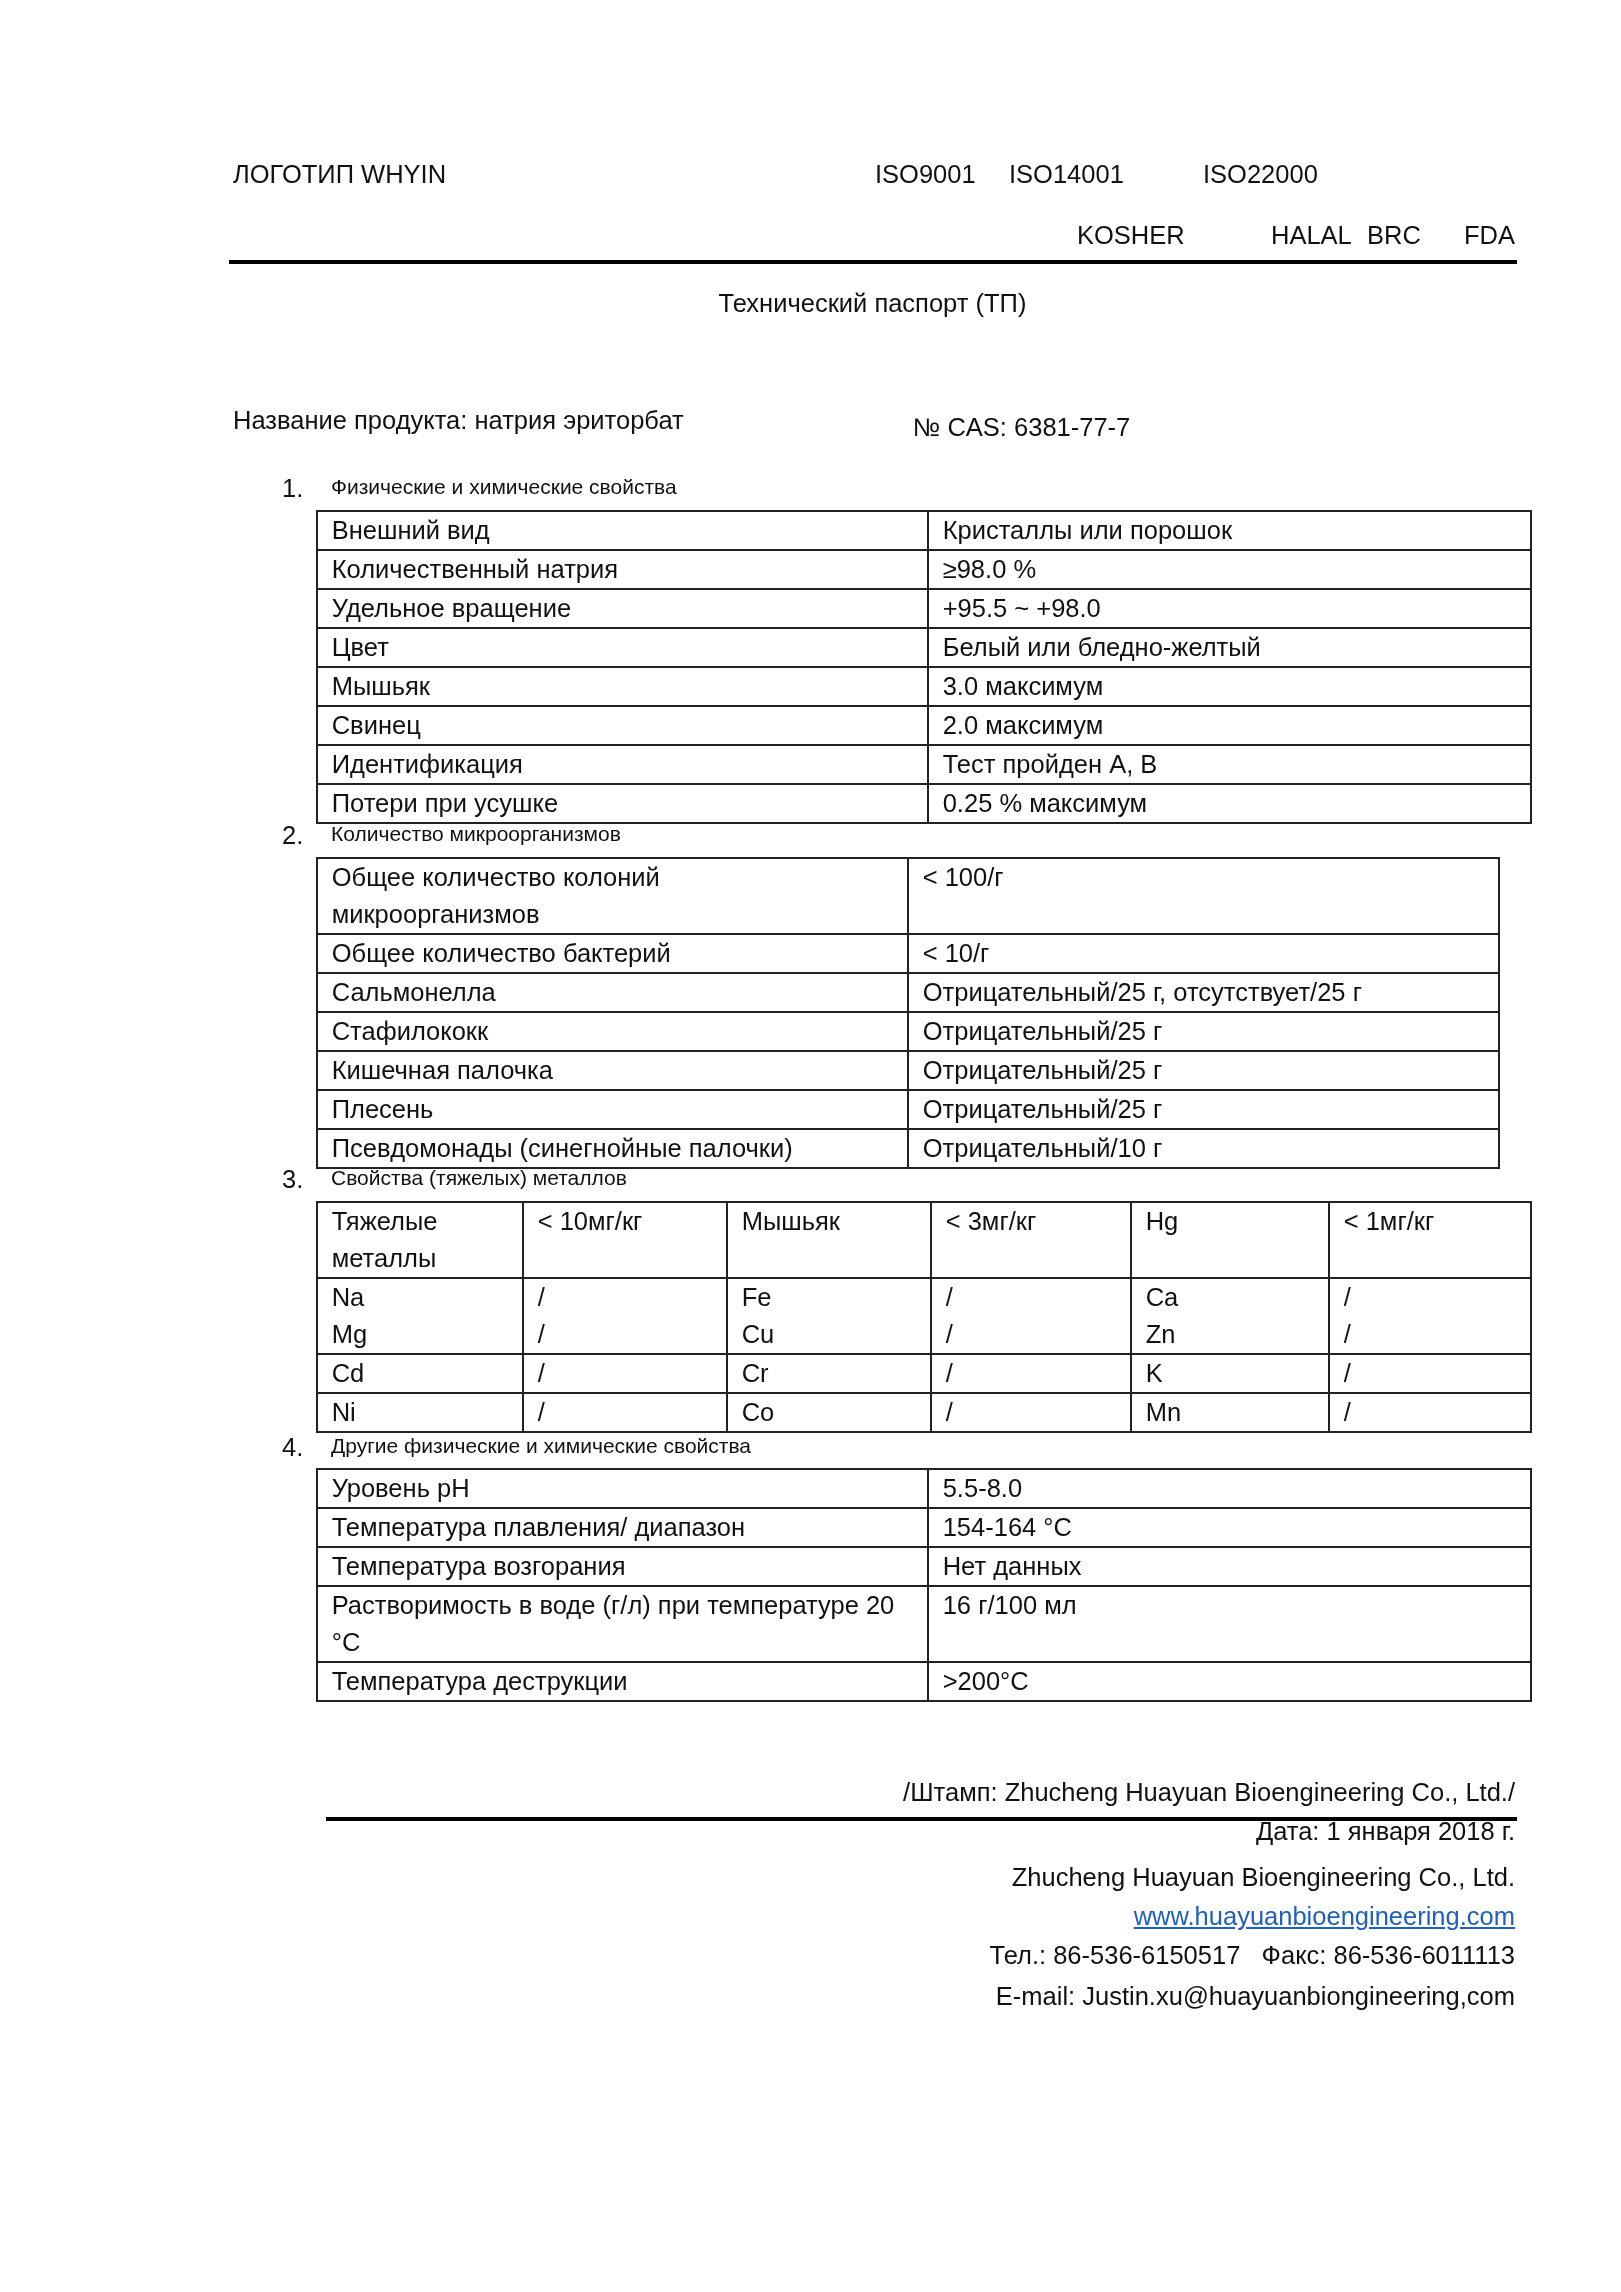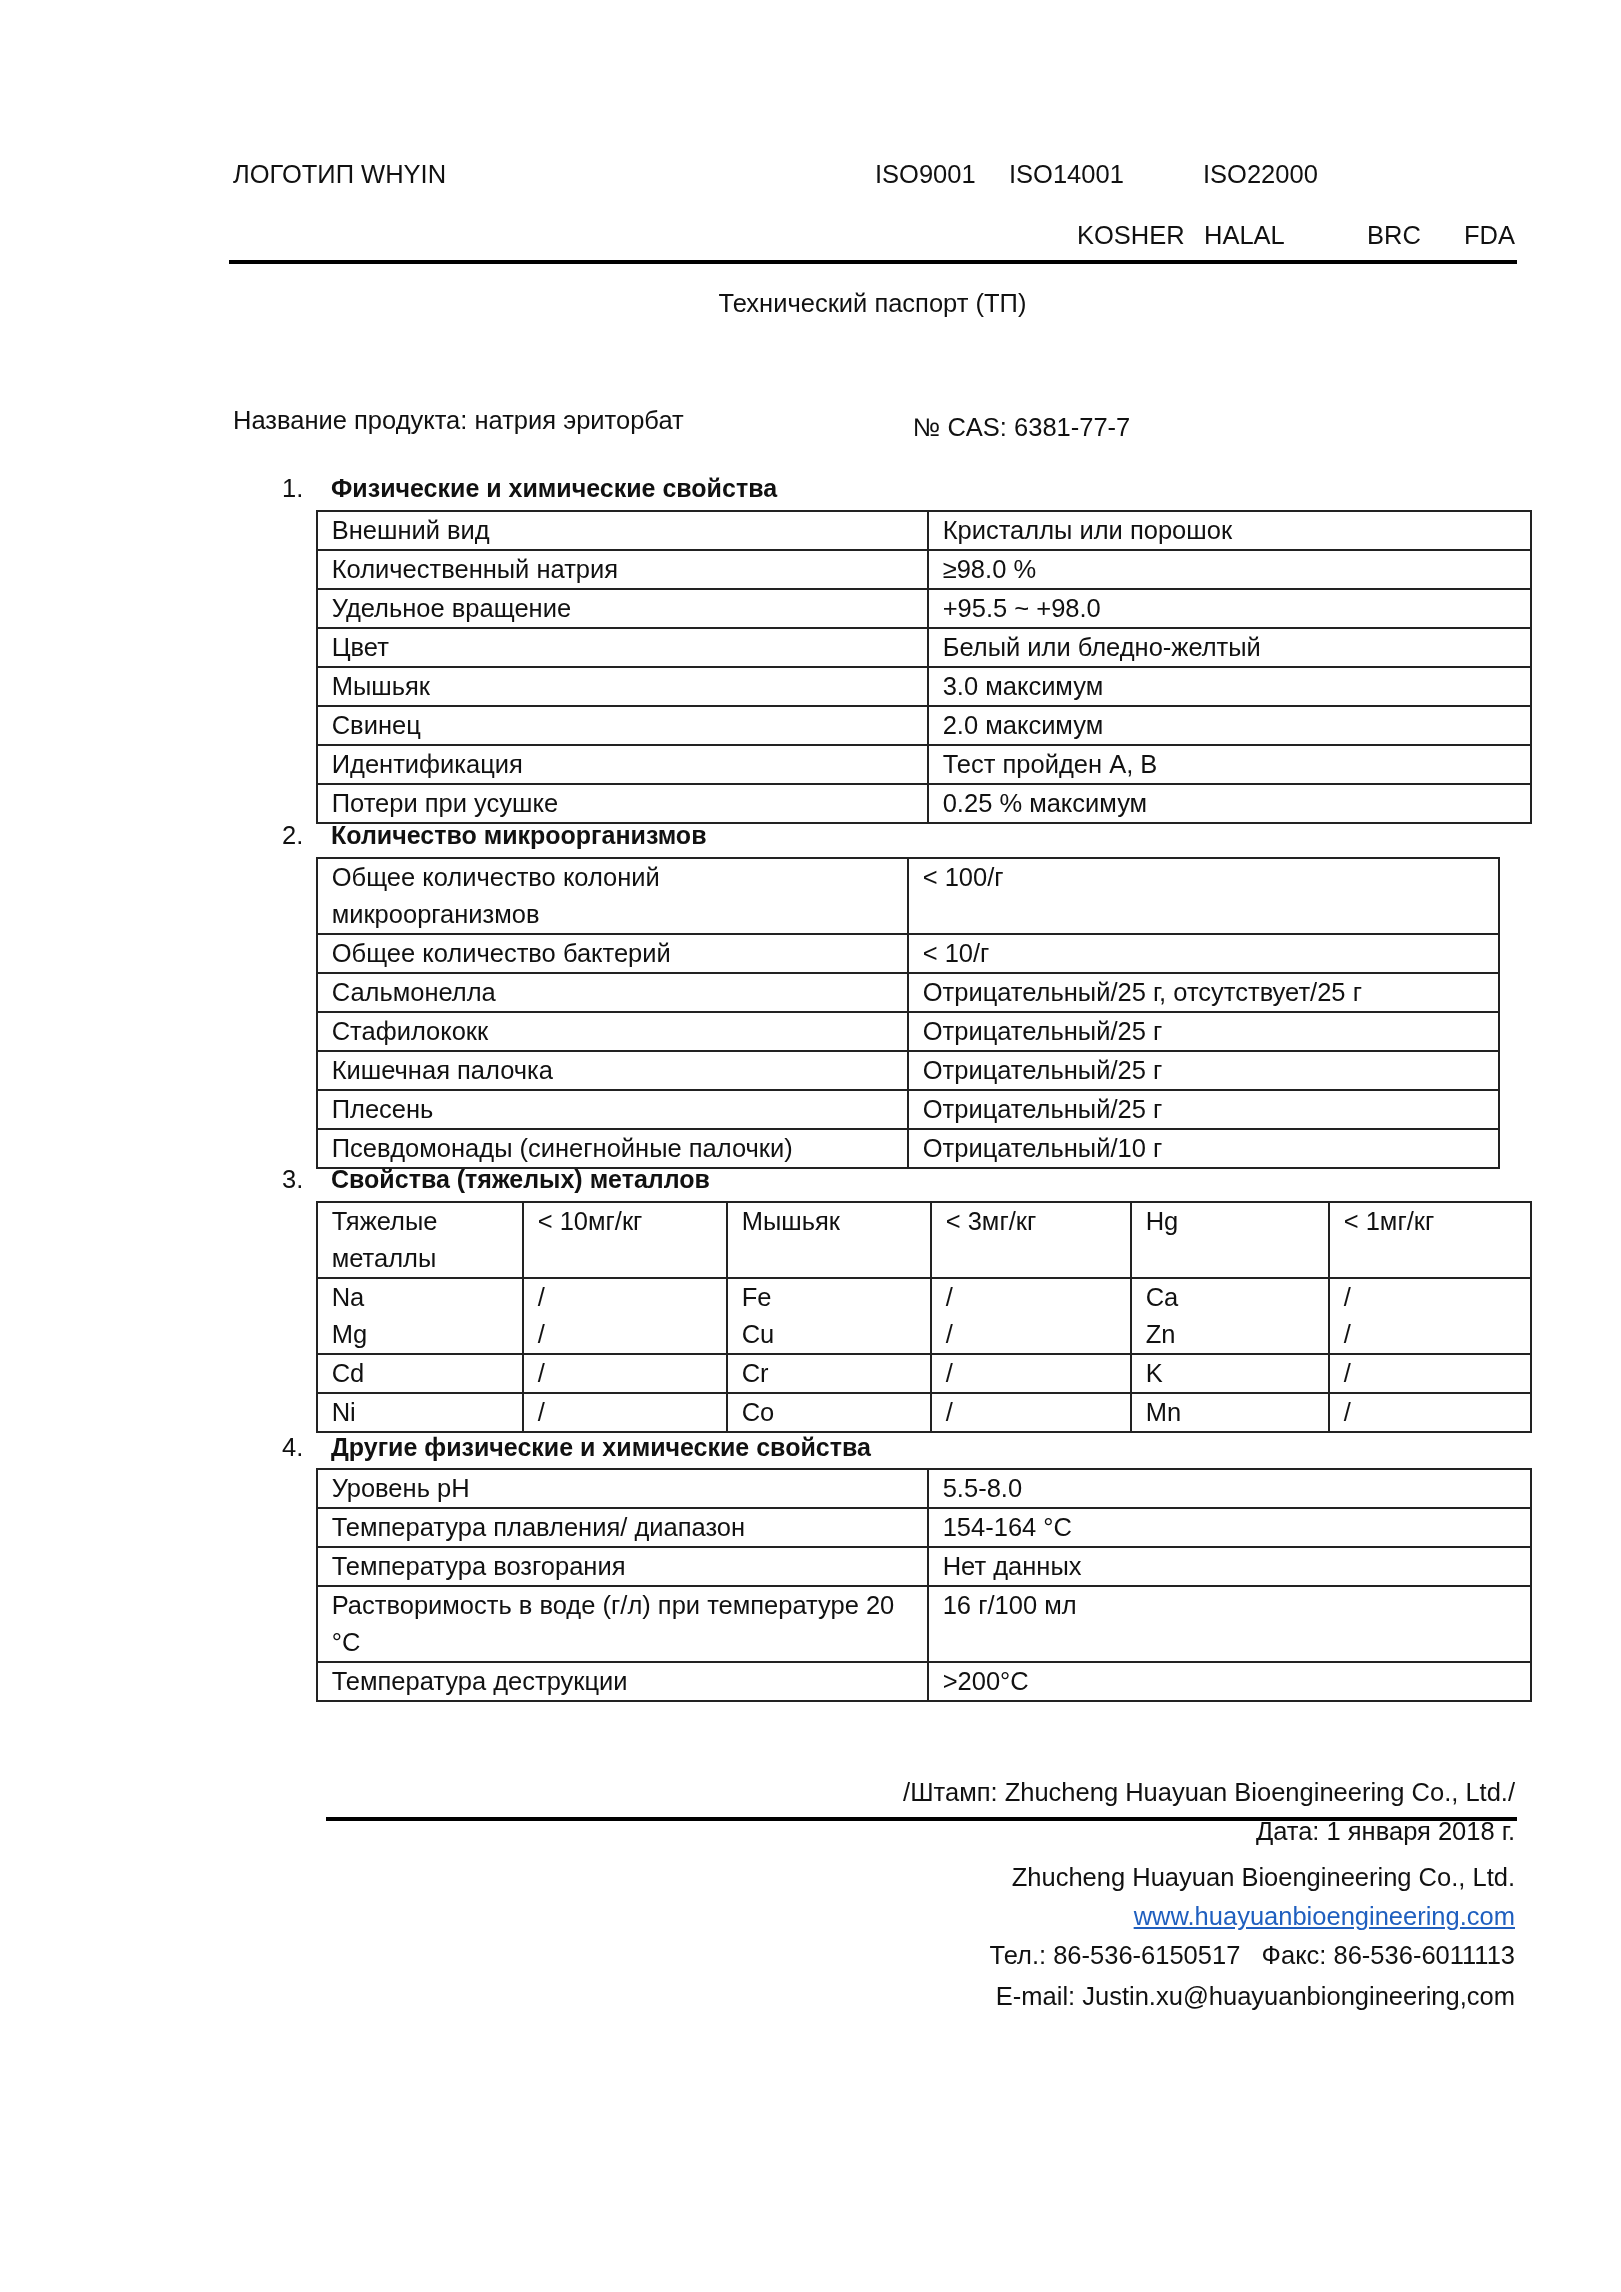--- a/index.html
+++ b/index.html
@@ -5,33 +5,33 @@
   html, body { margin:0; padding:0; background:#fff; }
   body { width:1621px; height:2293px; position:relative; overflow:hidden;
          font-family:"Liberation Sans", sans-serif; color:#111; font-size:25.5px; }
   .abs { position:absolute; white-space:nowrap; line-height:1; }
   .hline { position:absolute; background:#000; }
   table { position:absolute; border-collapse:collapse; table-layout:fixed; }
   td { border:2px solid #222; padding:0 0 0 13.7px; vertical-align:top; font-size:25.5px;
        line-height:37px; height:36px; white-space:nowrap; overflow:hidden; }
   td.wrap { white-space:normal; }
   .sec-num { position:absolute; font-size:25.5px; line-height:1; }
-  .sec-title { position:absolute; font-size:25px; line-height:1; white-space:nowrap;font-weight:bold; }
+  .sec-title { position:absolute; font-size:21px; line-height:1; white-space:nowrap; }
   .right { text-align:right;margin-top:37px; }
   .link { color:#1f5fbf; text-decoration:underline; }
 </style>
 </head>
 <body>
 
 <div class="abs" style="left:233px;top:162px;">ЛОГОТИП WHYIN</div>
 <div class="abs" style="left:875px;top:162px;">ISO9001</div>
 <div class="abs" style="left:1009px;top:162px;">ISO14001</div>
 <div class="abs" style="left:1203px;top:162px;">ISO22000</div>
 <div class="abs" style="left:1077px;top:223px;">KOSHER</div>
-<div class="abs" style="left:1204px;top:223px;">HALAL</div>
+<div class="abs" style="left:1271px;top:223px;">HALAL</div>
 <div class="abs" style="left:1367px;top:223px;">BRC</div>
 <div class="abs" style="left:1464px;top:223px;">FDA</div>
 <div class="hline" style="left:229px;top:260px;width:1288px;height:3.9px;"></div>
 
 <div class="abs" style="left:0;width:1745px;top:291px;text-align:center;">Технический паспорт (ТП)</div>
 
 <div class="abs" style="left:233px;top:408px;">Название продукта: натрия эриторбат</div>
 <div class="abs" style="left:913px;top:415px;">№ CAS: 6381-77-7</div>
 
 <div class="sec-num" style="left:282px;top:476px;">1.</div>

